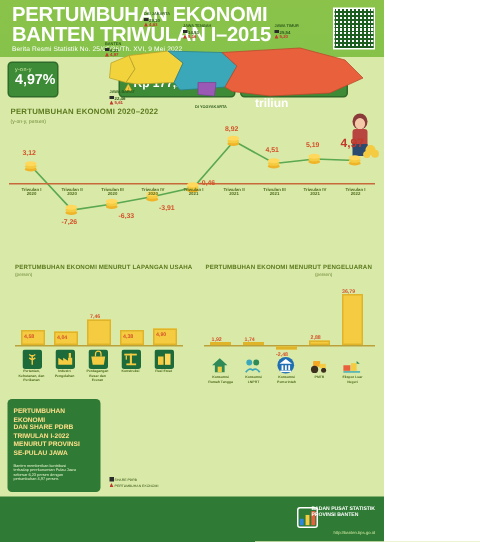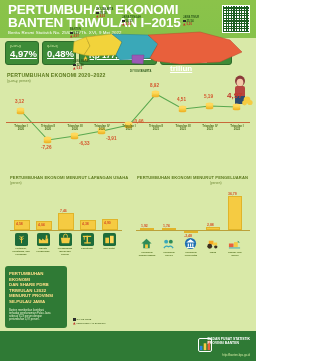--- a/index.html
+++ b/index.html
@@ -41,21 +41,21 @@
   }
 
   
   .stats { position:absolute; left:0; top:38px; width:256px; height:30px; }
   .sbox {
     position:absolute; top:3px; height:24px;
     background:#3d8b37; border-radius:3px; color:#fff;
     border:0.6px solid #2e6b2a;
   }
   .sbox .lbl { font-size:3.6px; padding:2px 0 0 4px; color:#cfe8a0; letter-spacing:0.2px;}
-  .sbox .val { font-size:9.5px; font-weight:bold; padding-left:4px; line-height:11px;text-decoration:underline; }
+  .sbox .val { font-size:9.5px; font-weight:bold; padding-left:4px; line-height:11px; }
   .sbox.a { left:5px; width:34px; }
   .sbox.b { left:42px; width:34px; }
   .sbox.c { left:79px; width:78px; }
   .sbox.d { left:160px; width:72px; }
   .sbox.c .lbl, .sbox.d .lbl { font-size:2.7px; line-height:3.3px; padding-top:2.5px; }
   .sbox.c .val, .sbox.d .val { font-size:8px; line-height:10px; padding-left:9px; }
   .rp-ic { position:absolute; left:3px; bottom:3.5px; width:5px; height:5px; }
   .person {
     position:absolute; right:3px; top:36px; width:24px; height:32px;
   }
@@ -117,24 +117,20 @@
       </div>
   </div>
 
   <div class="stats">
 
     <div class="sbox a">
       <div class="lbl">y-on-y</div>
       <div class="val">4,97%</div>
     </div>
 
-    <div class="sbox b">
-      <div class="lbl">q-to-q</div>
-      <div class="val">0,48%</div>
-    </div>
 
     <div class="sbox c">
       <div class="lbl" style="white-space:pre-line">PRODUK DOMESTIK REGIONAL BRUTO (PDRB)
 ATAS DASAR HARGA BERLAKU</div>
       <svg class="rp-ic" viewBox="0 0 10 10">
         <polygon points="5,0 10,9 0,9" fill="#f5cb42" stroke="#d9a821" stroke-width="0.6"></polygon>
         <text x="5" y="8" font-size="5" fill="#6b4a00" text-anchor="middle" font-family="Liberation Sans">!</text>
       </svg>
       <div class="val">Rp 177,29 triliun</div>
     </div>

